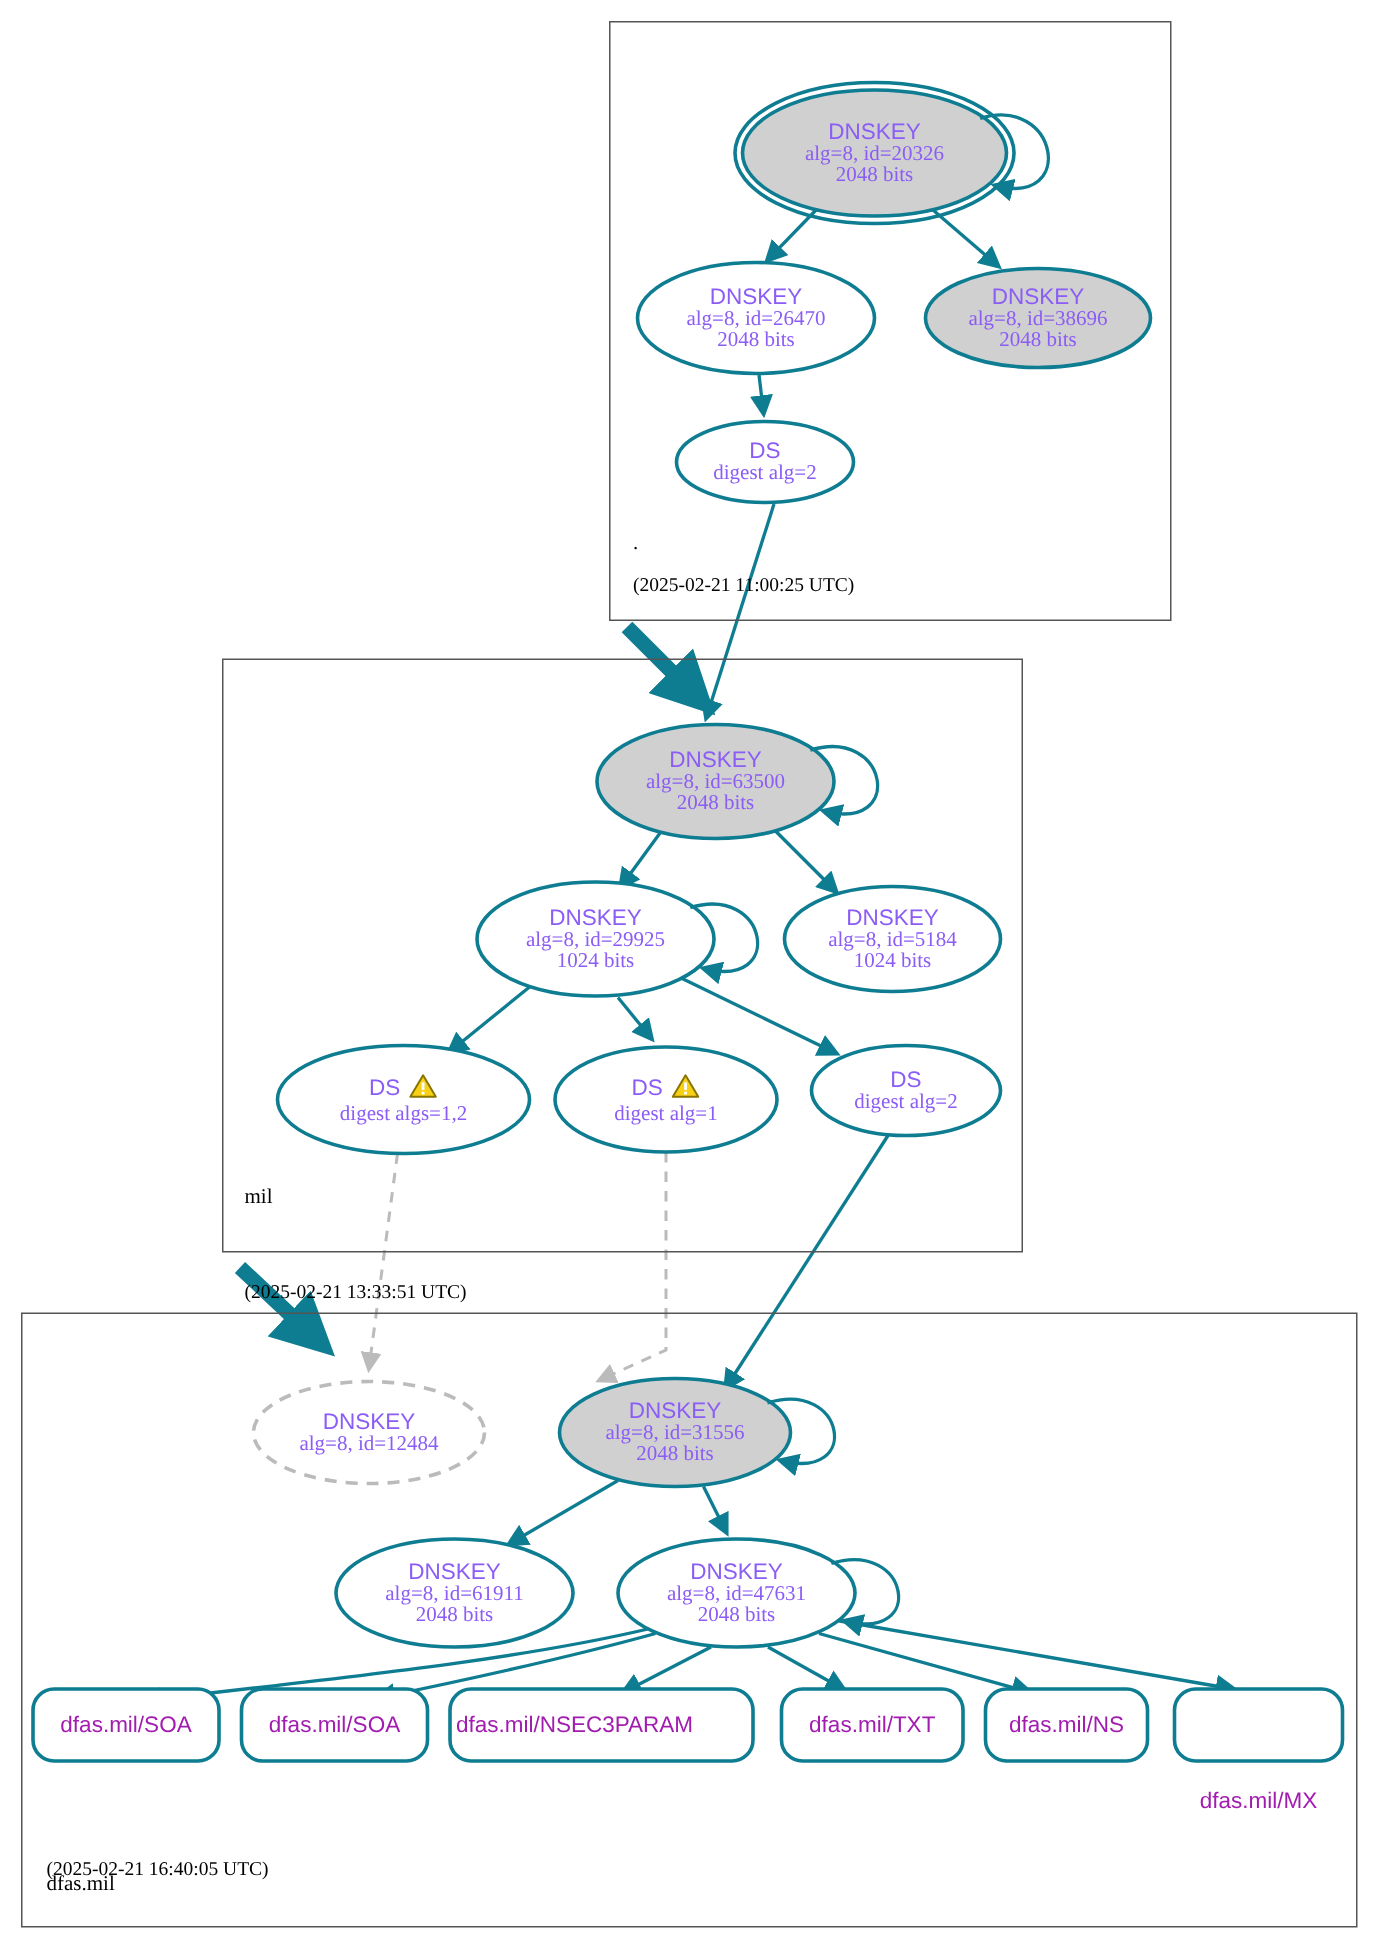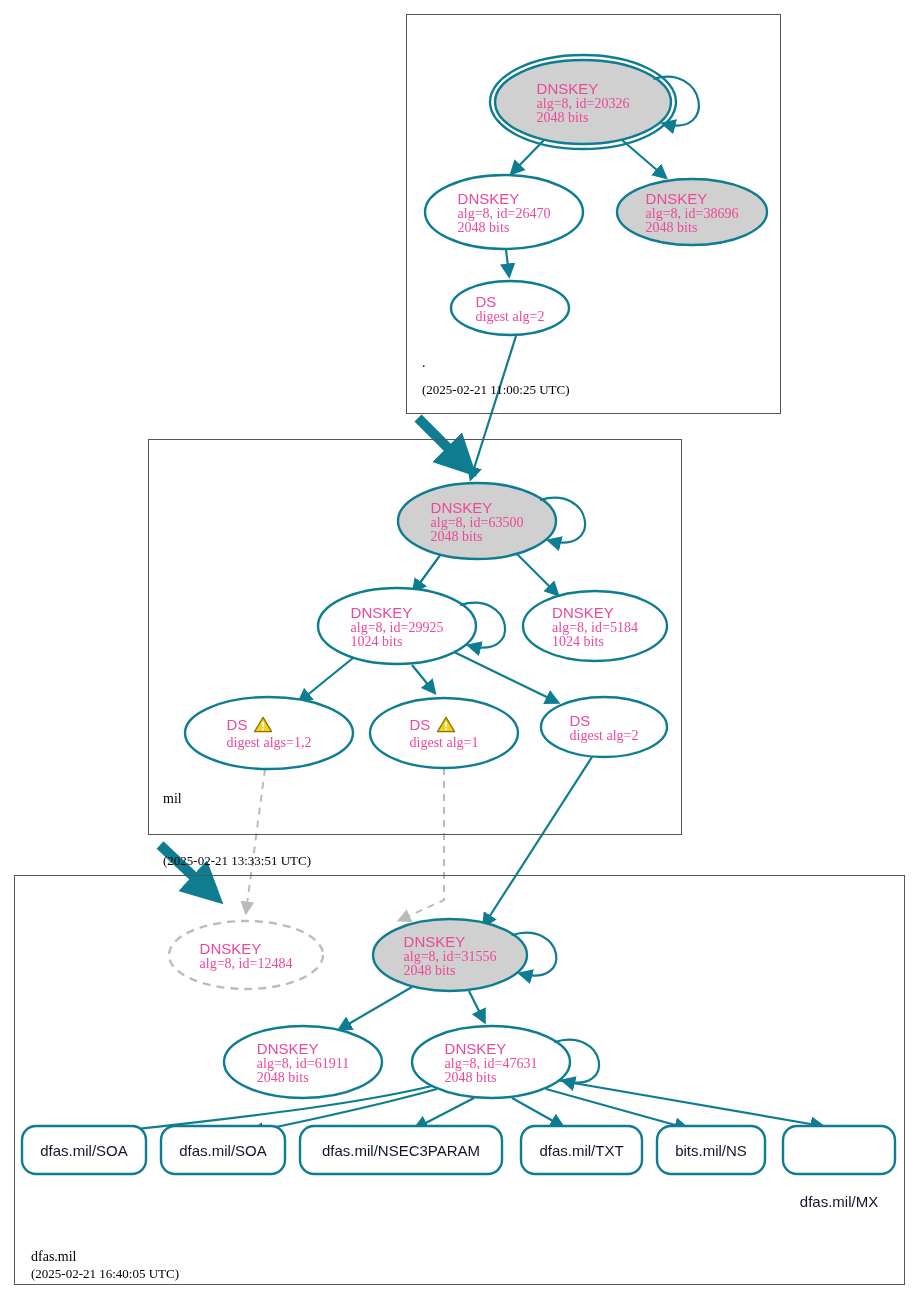--- a/index.html
+++ b/index.html
@@ -23,41 +23,42 @@
     font-family:"Liberation Serif", serif;
     color:#000000;
     white-space:nowrap;
   }
   .zone-name{font-size:14px;}
   .zone-time{font-size:13px;}
 
   
   .node-text{
     position:absolute;
-    color:#ec4899;
+    text-align:center;
+    color:#8b5cf6;
     pointer-events:none;
     white-space:nowrap;
     transform:translate(-50%,-50%);
   }
   .nt-title{
     font-family:"Liberation Sans", sans-serif;
     font-size:15px;
     line-height:17px;
   }
   .nt-sub{
     font-family:"Liberation Serif", serif;
     font-size:14px;
     line-height:14px;
   }
   .rr-text{
     position:absolute;
     text-align:center;
     font-family:"Liberation Sans", sans-serif;
     font-size:15px;
-    color:#0f172a;
+    color:#a21caf;
     white-space:nowrap;
     transform:translate(-50%,-50%);
     pointer-events:none;
   }
   .warn-wrap{display:inline-block;vertical-align:middle;margin-left:6px;}
 </style>
 </head>
 <body>
 
 <div id="stage">
@@ -137,21 +138,21 @@
 
   <div id="zone-layer">
       <div class="zone-box" style="left: 406px; top: 14px; width: 375px; height: 400px; border-color: rgb(85, 85, 85);"></div>
       <div class="zone-label zone-name" style="left: 422px; top: 355px;">.</div>
       <div class="zone-label zone-time" style="left: 422px; top: 382px; text-align: right;">(2025-02-21 11:00:25 UTC)</div>
       <div class="zone-box" style="left: 148px; top: 439px; width: 534px; height: 396px; border-color: rgb(85, 85, 85);"></div>
       <div class="zone-label zone-name" style="left: 163px; top: 791px;">mil</div>
       <div class="zone-label zone-time" style="left: 163px; top: 818px; margin-top: 35px;">(2025-02-21 13:33:51 UTC)</div>
       <div class="zone-box" style="left: 14px; top: 875px; width: 891px; height: 410px; border-color: rgb(85, 85, 85);"></div>
       <div class="zone-label zone-name" style="left: 31px; top: 1249px;">dfas.mil</div>
-      <div class="zone-label zone-time" style="left: 31px; top: 1266px;">(2025-02-21 16:40:05 UTC)</div>
+      <div class="zone-label zone-time" style="left: 31px; top: 1238px;">(2025-02-21 16:40:05 UTC)</div>
     </div>
   <div id="label-layer">
       <div class="node-text" style="left: 583px; top: 102px;">
         <div class="nt-title">DNSKEY</div>
         <div class="nt-sub">alg=8, id=20326</div>
         <div class="nt-sub">2048 bits</div>
       </div>
       <div class="node-text" style="left: 504px; top: 212px;">
         <div class="nt-title">DNSKEY</div>
         <div class="nt-sub">alg=8, id=26470</div>
@@ -215,19 +216,19 @@
         <div class="nt-sub">alg=8, id=61911</div>
         <div class="nt-sub">2048 bits</div>
       </div>
       <div class="node-text" style="left: 491px; top: 1062px;">
         <div class="nt-title">DNSKEY</div>
         <div class="nt-sub">alg=8, id=47631</div>
         <div class="nt-sub">2048 bits</div>
       </div>
       <div class="rr-text" style="left: 84px; top: 1150px;">dfas.mil/SOA</div>
       <div class="rr-text" style="left: 223px; top: 1150px;">dfas.mil/SOA</div>
-      <div class="rr-text" style="left: 401px; top: 1150px; text-align: right;">dfas.mil/NSEC3PARAM</div>
+      <div class="rr-text" style="left: 383px; top: 1150px; text-align: right;">dfas.mil/NSEC3PARAM</div>
       <div class="rr-text" style="left: 581.5px; top: 1150px;">dfas.mil/TXT</div>
-      <div class="rr-text" style="left: 711px; top: 1150px;">bits.mil/NS</div>
+      <div class="rr-text" style="left: 711px; top: 1150px;">dfas.mil/NS</div>
       <div class="rr-text" style="left: 839px; top: 1201px;">dfas.mil/MX</div>
     </div>
 
 </div>
 
 </body></html>

